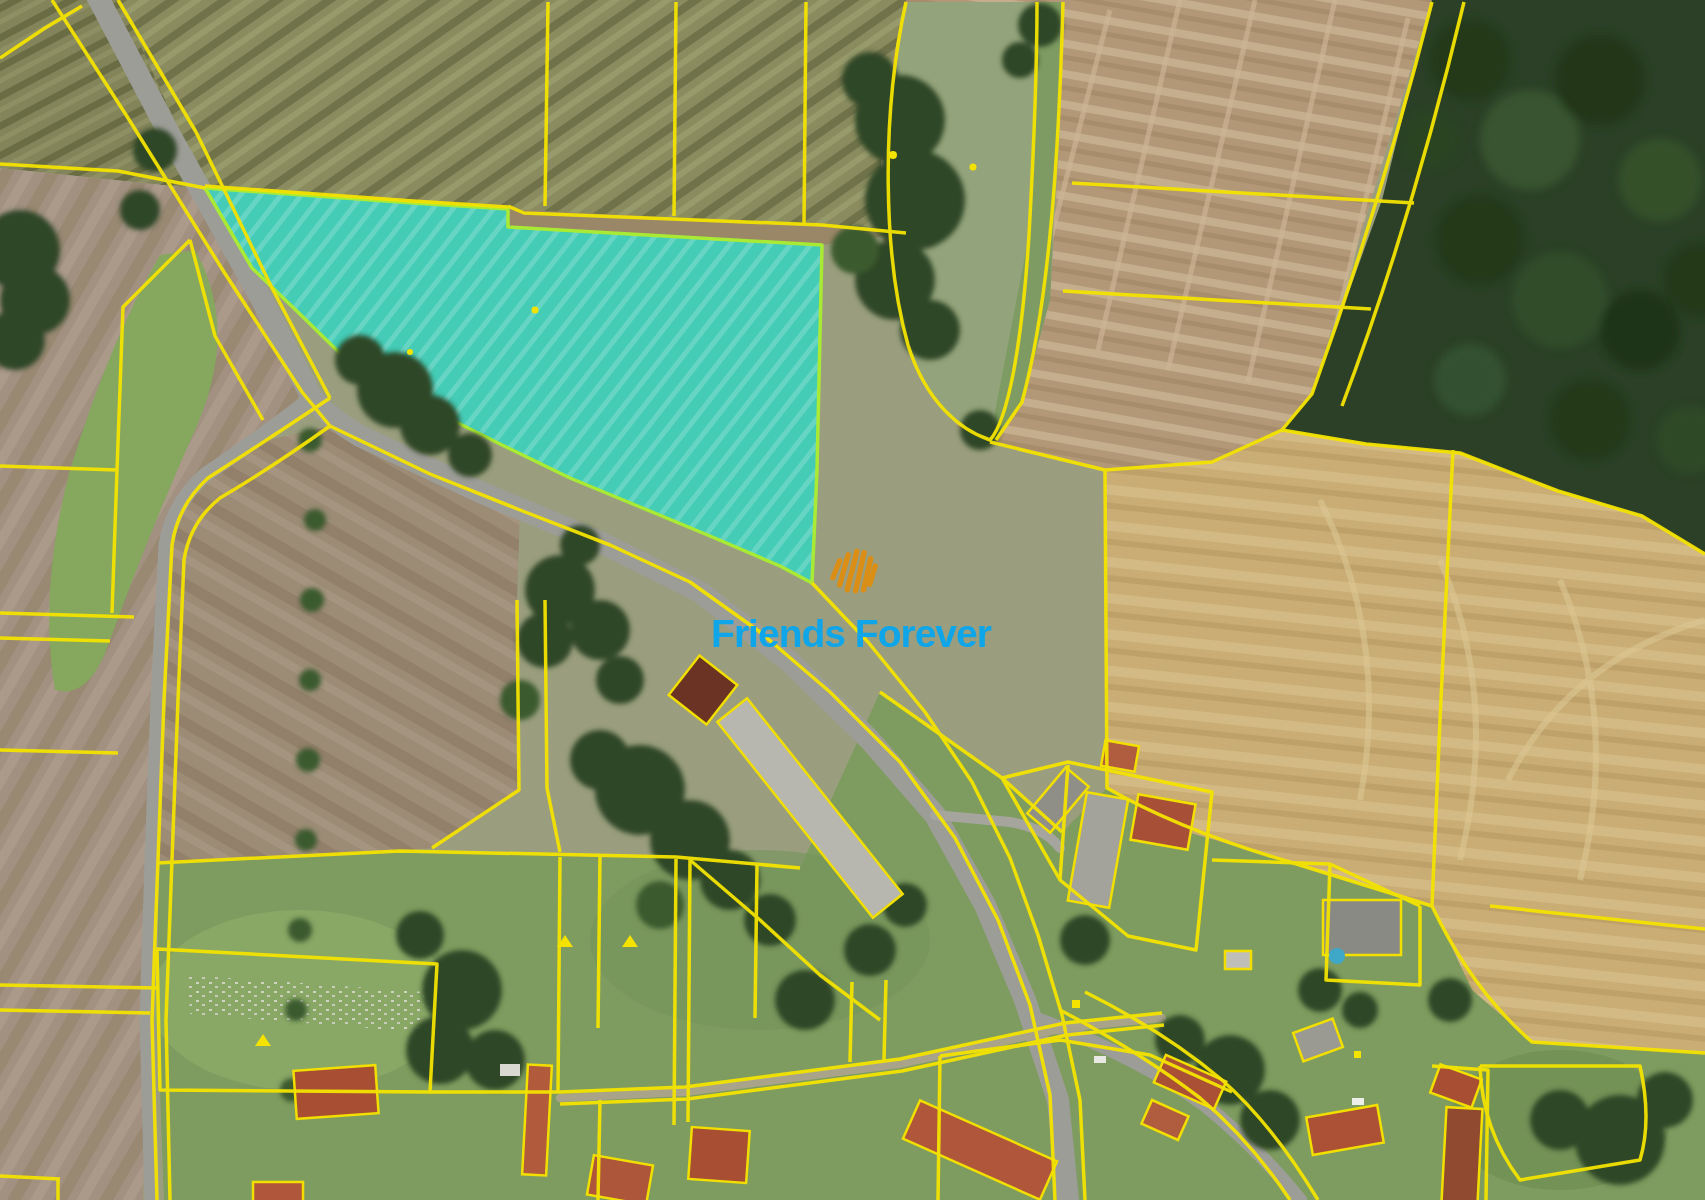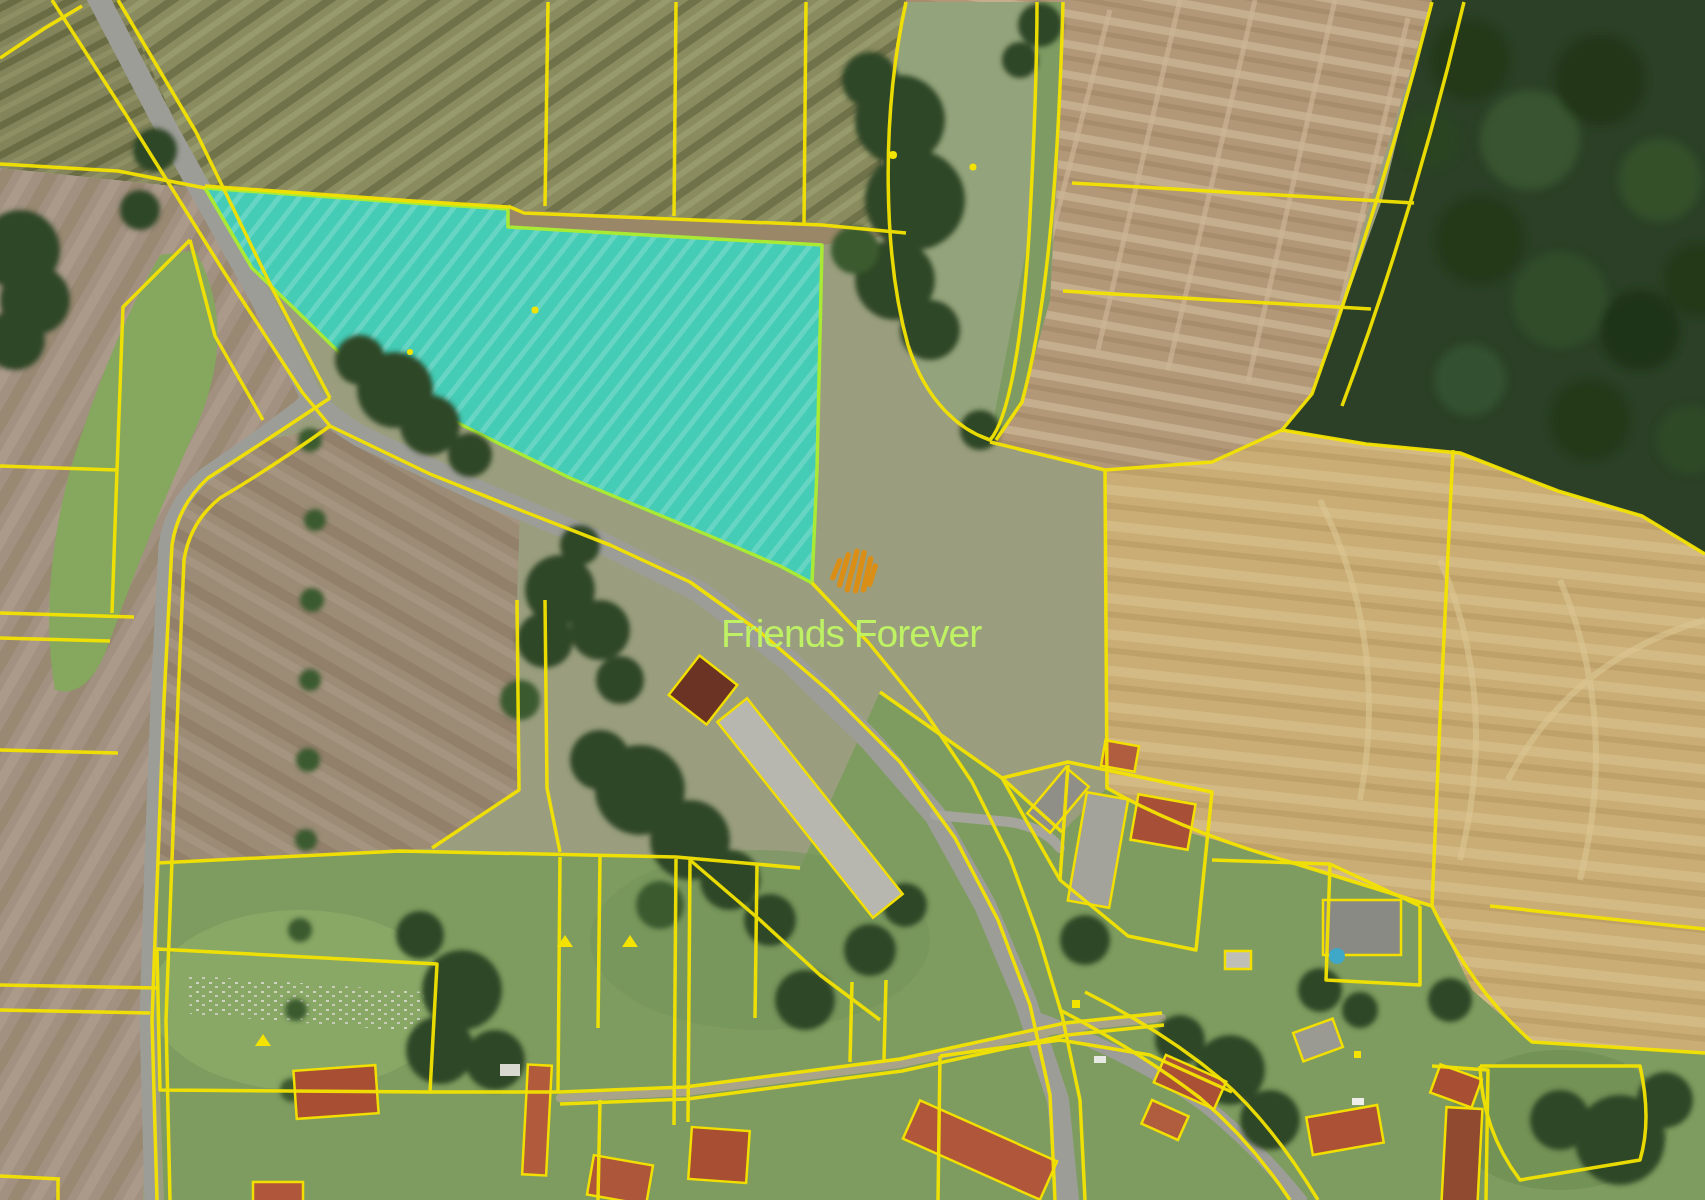--- a/index.html
+++ b/index.html
@@ -1,20 +1,20 @@
 <!DOCTYPE html>
 <html><head>
 <meta charset="utf-8">
 <style>
   html,body{margin:0;padding:0;background:#222;}
   .stage{position:relative;width:1705px;height:1200px;overflow:hidden;font-family:"Liberation Sans",sans-serif;}
   .stage svg{position:absolute;left:0;top:0;display:block;}
   .watermark-text{
     position:absolute;left:851px;top:612px;transform:translateX(-50%);
-    font-size:39px;font-weight:400;letter-spacing:-1px;color:#bef264;
+    font-size:39px;font-weight:700;letter-spacing:-1px;color:#0ea5e9;
     white-space:nowrap;user-select:none;
     font-family:"Liberation Sans",sans-serif;
   }
 </style>
 </head>
 <body>
 
 <div class="stage">
 <svg width="1705" height="1200" viewBox="0 0 1705 1200" xmlns="http://www.w3.org/2000/svg">
   <defs>

